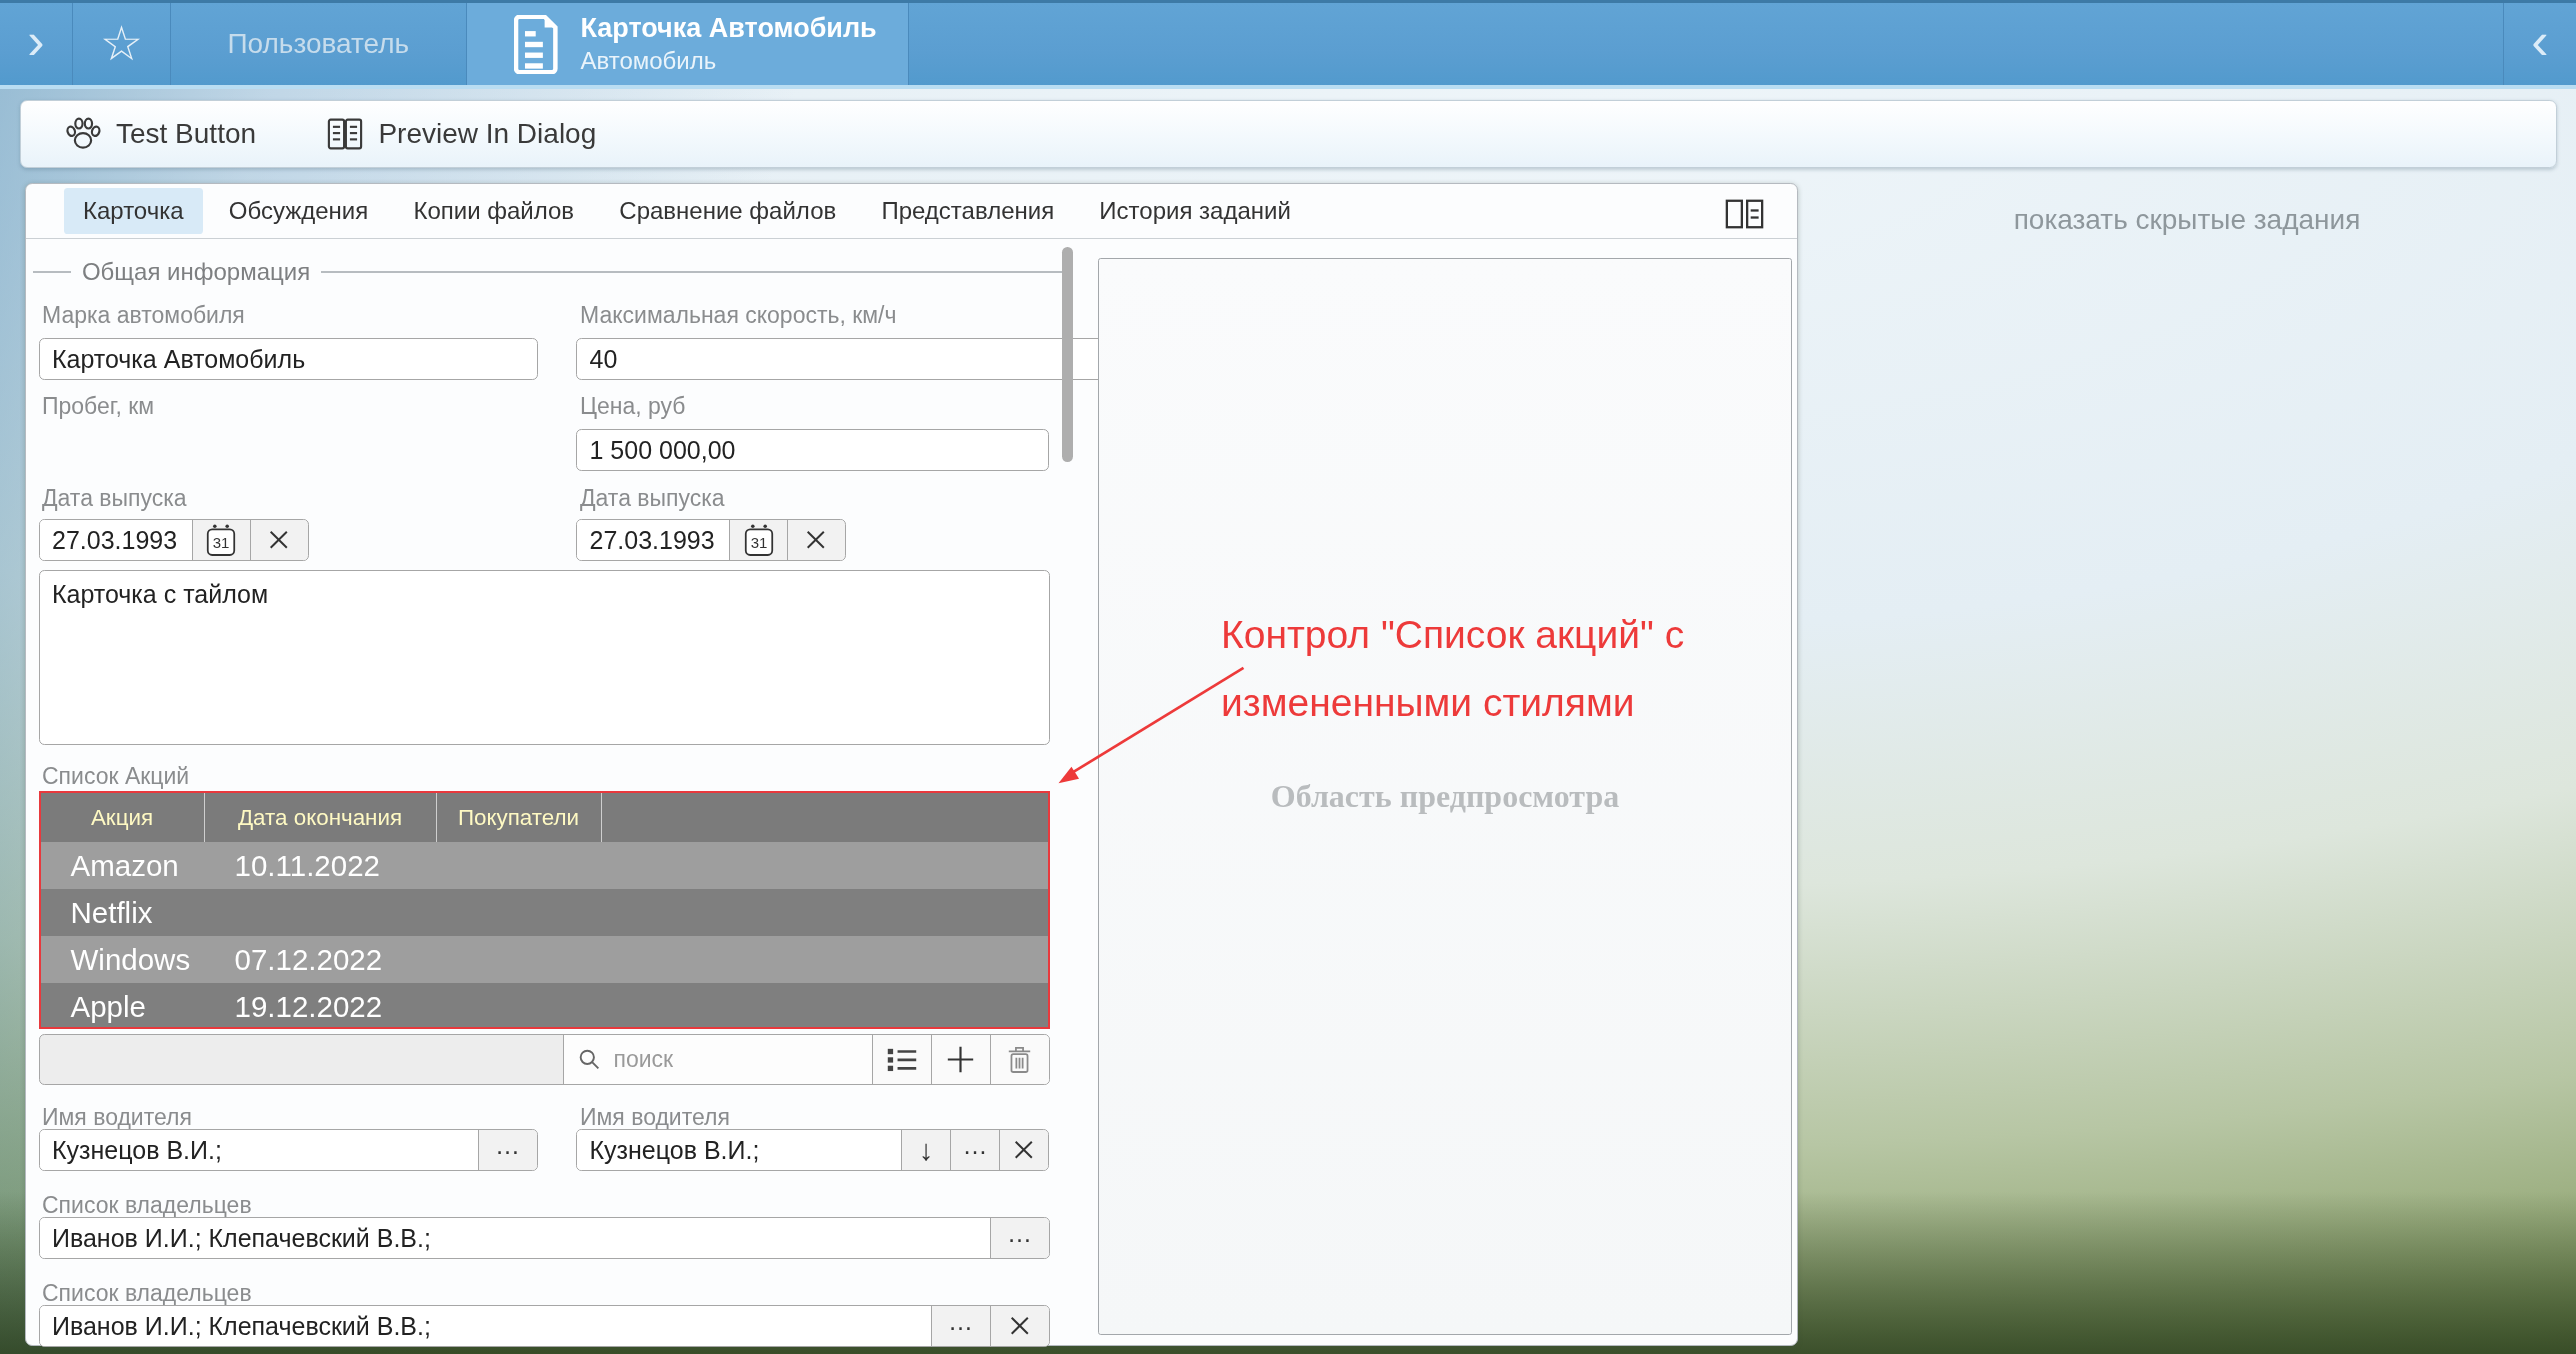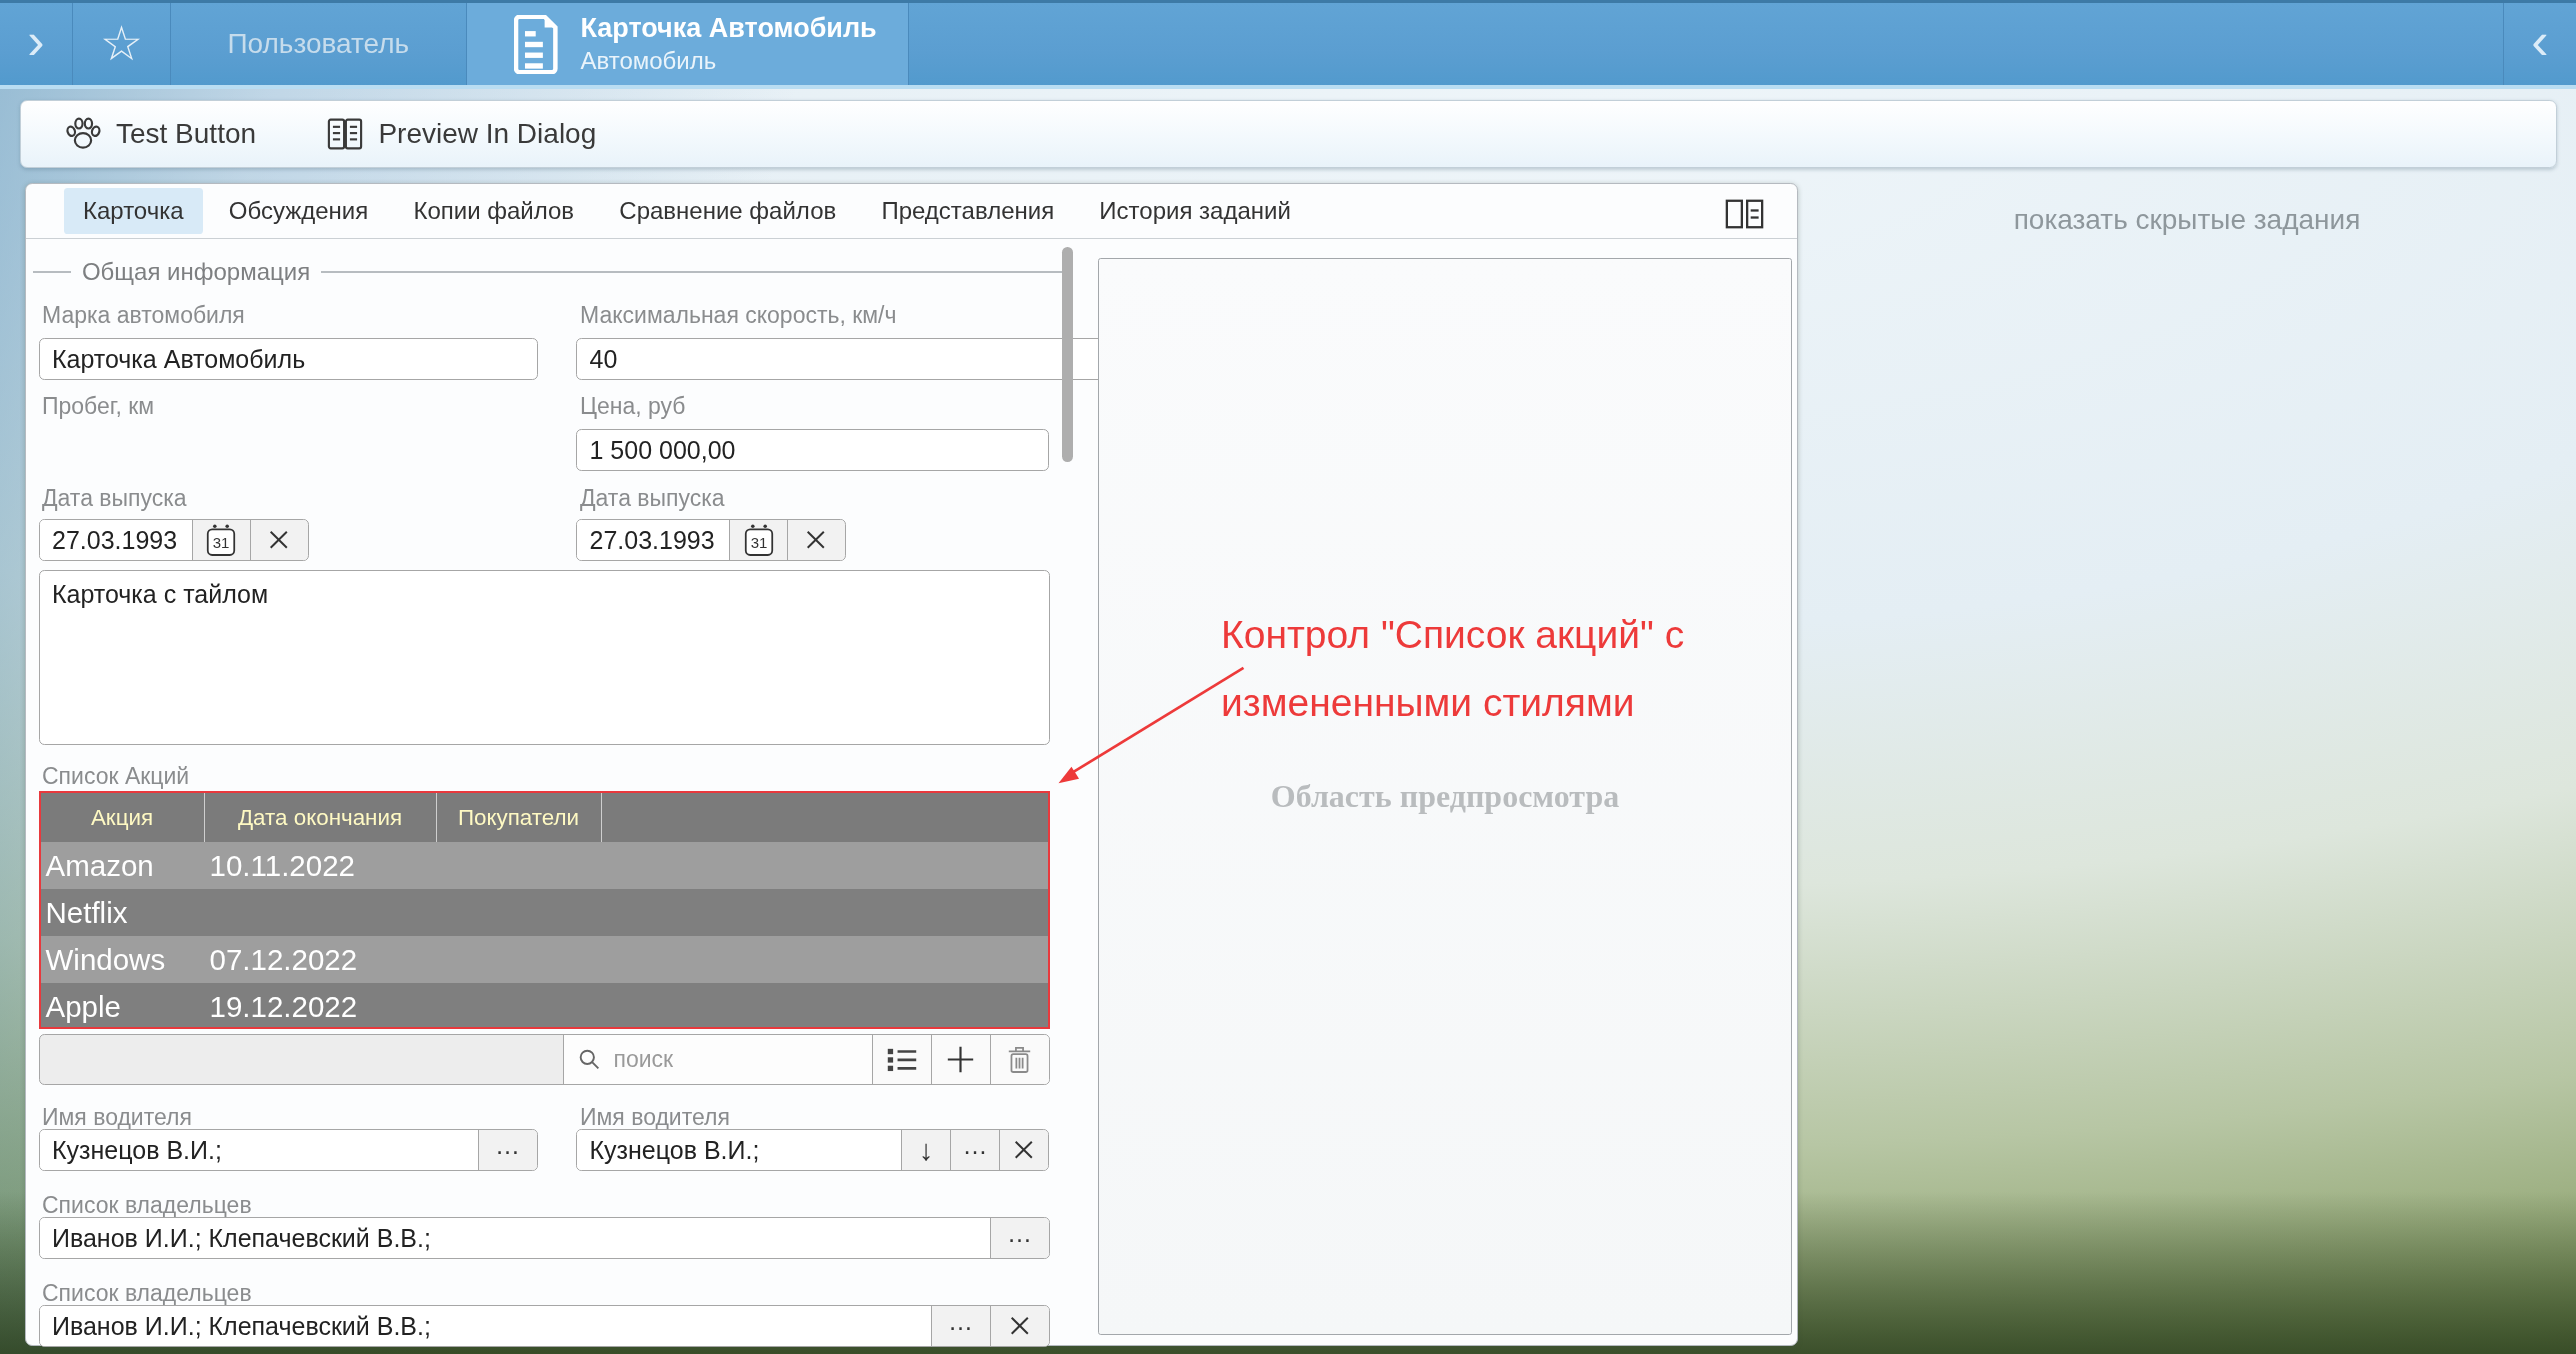--- a/index.html
+++ b/index.html
@@ -92,21 +92,21 @@
   
   .stock-table{
     position:absolute;left:12.5px;top:607px;width:1011px;height:238px;
     border:2.7px solid var(--table-red,#e8393d);background:#8a8a8a;overflow:hidden;
   }
   .st-header{display:grid;grid-template-columns:164px 232px 165px 1fr;height:49px;
     background:var(--th-bg,#7b7b7b);color:#fef9c3;font-size:22.4px;}
   .st-header>div{display:flex;align-items:center;justify-content:center;border-right:1.8px solid #cfcfcf;}
   .st-header>div:last-child{border-right:none;}
   .st-row{display:grid;grid-template-columns:164px 232px 1fr;height:47px;color:#fff;font-size:29.5px;cursor:pointer;}
-  .st-row>div{display:flex;align-items:center;padding-left:5px;white-space:nowrap;}
+  .st-row>div{display:flex;align-items:center;padding-left:30px;white-space:nowrap;}
   .st-row.light{background:var(--row-light,#9e9e9e);}
   .st-row.dark{background:var(--row-dark,#7f7f7f);}
 
   
   .search-row{
     position:absolute;left:12.5px;top:850px;width:1011px;height:51px;
     border:0.9px solid #a6a6a6;border-radius:5.4px;background:#ededed;
     display:flex;align-items:stretch;overflow:hidden;
   }
   .sr-fill{flex:1;}

